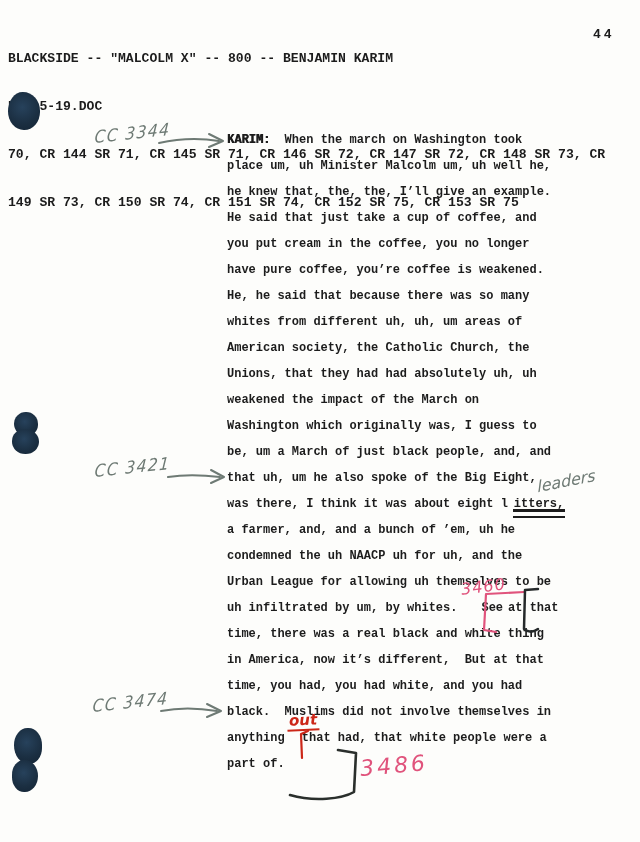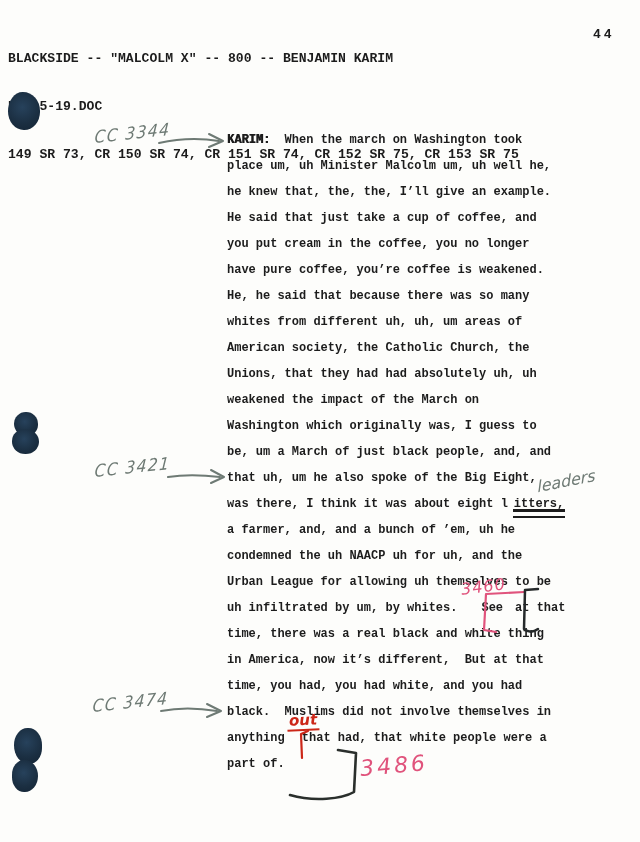--- a/index.html
+++ b/index.html
@@ -6,21 +6,21 @@
   .page{position:relative;width:640px;height:842px;background:var(--paper,#fdfdfb);overflow:hidden;
         font-family:"Liberation Mono","DejaVu Sans Mono",monospace;color:var(--ink,#1c1c1c);}
   
   .header{position:absolute;left:8px;top:19px;right:0;font-size:13.1px;font-weight:700;line-height:16px;white-space:pre;}
   .hrow1{display:flex;}
   .htitle{flex:0 0 auto;}
   .hpage{position:absolute;left:585px;top:8px;letter-spacing:3px;}
   
   .transcript{position:absolute;left:227px;top:127px;width:380px;font-size:12px;font-weight:700;white-space:pre;}
   .tline{height:26px;line-height:26px;}
-  .bold{text-shadow:0.6px 0 currentColor;} .ml10{margin-left:10px;text-align:center;} .ml16{margin-left:24px;} .ml18{margin-left:12px;}
+  .bold{text-shadow:0.6px 0 currentColor;} .ml10{margin-left:10px;text-align:center;} .ml16{margin-left:24px;} .ml18{margin-left:5px;}
   .struck{position:relative;margin-left:6px;}
   .struck::before{content:"";position:absolute;left:-1px;right:-1px;top:12px;height:3px;background:var(--ink);}
   .struck::after{content:"";position:absolute;left:-1px;right:-1px;top:19px;height:2px;background:var(--ink);}
   
   .hw{position:absolute;font-family:"DejaVu Sans","Liberation Sans",sans-serif;font-style:italic;white-space:nowrap;}
   .pencil{color:var(--pencil,#6e7a74);}
   .pinkc{color:var(--pink,#e0537c);}
   .redc{color:var(--red,#cc2718);}
   .cc-text{font-size:17px;letter-spacing:1.5px;transform:rotate(-6deg) skewX(-10deg) scaleX(.92);transform-origin:left bottom;}
   #cc1-text{left:94px;top:127px;}
@@ -55,20 +55,21 @@
 <body>
 
 <div class="page">
 
   <div class="header">
     <div class="hrow1">
       <span class="htitle">BLACKSIDE -- "MALCOLM X" -- 800 -- BENJAMIN KARIM</span>
       <span class="hpage">44</span>
     </div>
     <div>KAR15-19.DOC</div>
+    <div>70, CR 144 SR 71, CR 145 SR 71, CR 146 SR 72, CR 147 SR 72, CR 148 SR 73, CR</div>
     <div>149 SR 73, CR 150 SR 74, CR 151 SR 74, CR 152 SR 75, CR 153 SR 75</div>
   </div>
 
   <div class="transcript"><div class="tline"><span class="bold">KARIM:</span><span>  When the march on Washington took</span></div><div class="tline"><span>place um, uh Minister Malcolm um, uh well he,</span></div><div class="tline"><span>he knew that, the, the, I’ll give an example.</span></div><div class="tline"><span>He said that just take a cup of coffee, and</span></div><div class="tline"><span>you put cream in the coffee, you no longer</span></div><div class="tline"><span>have pure coffee, you’re coffee is weakened.</span></div><div class="tline"><span>He, he said that because there was so many</span></div><div class="tline"><span>whites from different uh, uh, um areas of</span></div><div class="tline"><span>American society, the Catholic Church, the</span></div><div class="tline"><span>Unions, that they had had absolutely uh, uh</span></div><div class="tline"><span>weakened the impact of the March on</span></div><div class="tline"><span>Washington which originally was, I guess to</span></div><div class="tline"><span>be, um a March of just black people, and, and</span></div><div class="tline"><span>that uh, um he also spoke of the Big Eight,</span></div><div class="tline"><span>was there, I think it was about eight l</span><span class="struck">itters,</span></div><div class="tline"><span>a farmer, and, and a bunch of ’em, uh he</span></div><div class="tline"><span>condemned the uh NAACP uh for uh, and the</span></div><div class="tline"><span>Urban League for allowing uh themselves to be</span></div><div class="tline"><span>uh infiltrated by um, by whites.</span><span class="ml16">See</span><span class="ml18">at that</span></div><div class="tline"><span>time, there was a real black and white thing</span></div><div class="tline"><span>in America, now it’s different,  But at that</span></div><div class="tline"><span>time, you had, you had white, and you had</span></div><div class="tline"><span>black.  Muslims did not involve themselves in</span></div><div class="tline"><span>anything </span><span class="ml10">that had, that white people were a</span></div><div class="tline"><span>part of.</span></div></div>
 
   <span class="hw pencil cc-text" id="cc1-text">CC 3344</span>
   <svg class="arrow-svg pencil" id="cc1-arrow" width="72" height="20" viewBox="0 0 72 20">
     <path d="M2 12 C 24 7, 44 7, 62 10" fill="none" stroke="currentColor" stroke-width="2" stroke-linecap="round"></path>
     <path d="M52 3 L66 10 L52 16" fill="none" stroke="currentColor" stroke-width="2" stroke-linecap="round" stroke-linejoin="round"></path>
   </svg>

